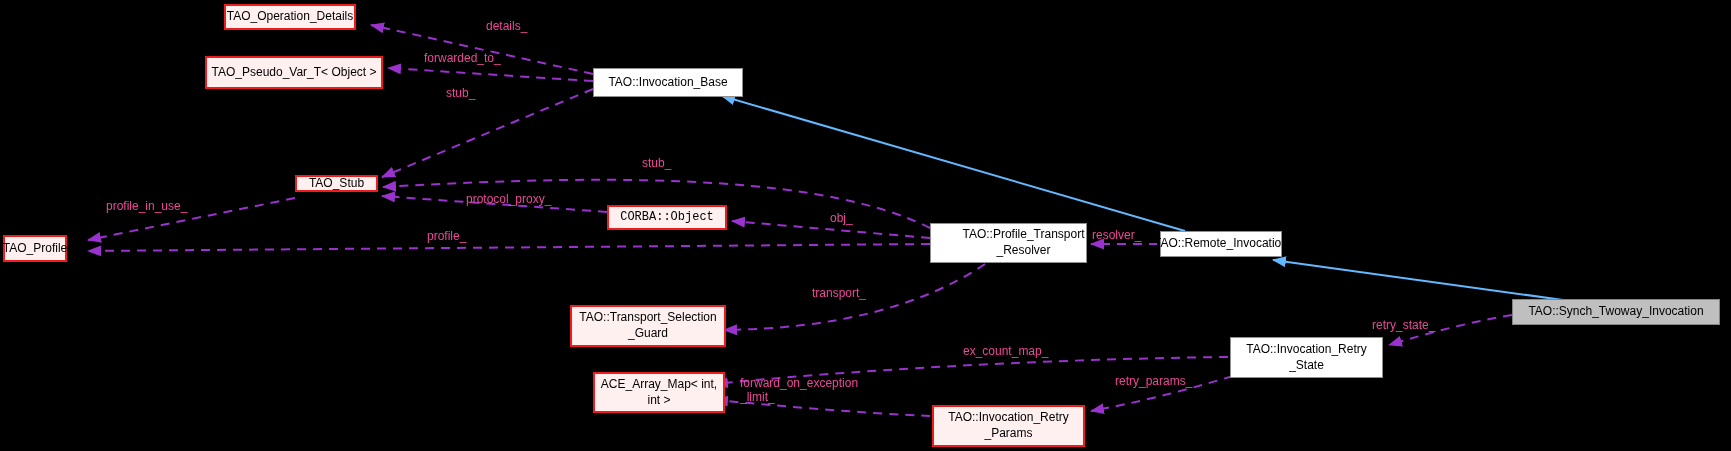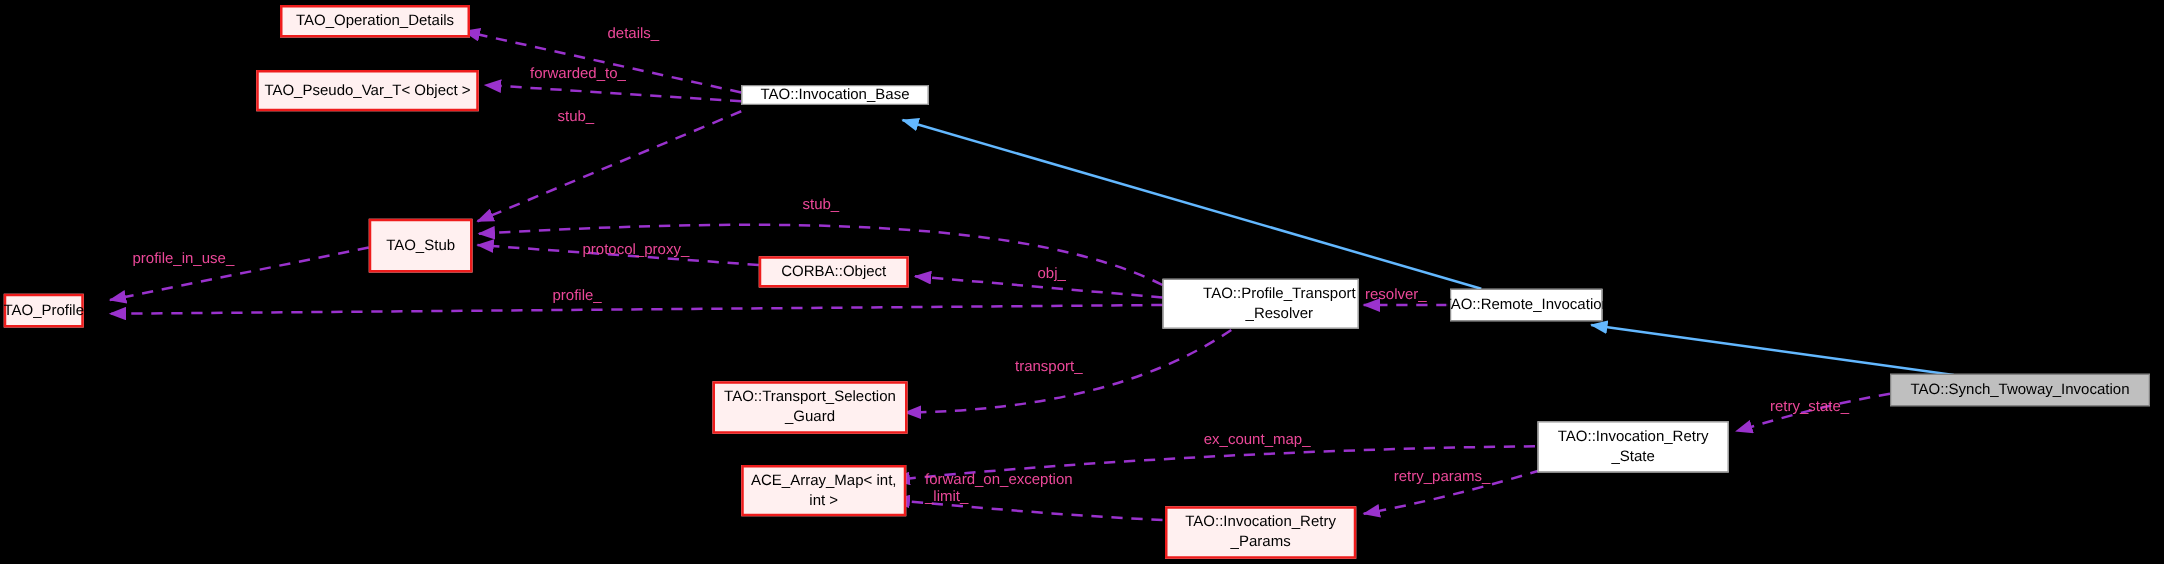--- a/index.html
+++ b/index.html
@@ -43,48 +43,48 @@
     <path class="usage" d="M 930 238 L 732 221" marker-end="url(#arrow-purple)"></path>
     <path class="usage" d="M 930 244 L 88 251" marker-end="url(#arrow-purple)"></path>
     <path class="usage" d="M 1158 244 L 1091 244" marker-end="url(#arrow-purple)"></path>
     <path class="usage" d="M 985 264 Q 890 328 724 330" marker-end="url(#arrow-purple)"></path>
     <path class="usage" d="M 1228 357 C 1040 359, 840 371, 715 384" marker-end="url(#arrow-purple)"></path>
     <path class="usage" d="M 930 416 C 860 413, 780 406, 715 400" marker-end="url(#arrow-purple)"></path>
     <path class="usage" d="M 1233 376 C 1180 392, 1135 403, 1091 411" marker-end="url(#arrow-purple)"></path>
     <path class="usage" d="M 1512 315 C 1470 322, 1432 332, 1389 345" marker-end="url(#arrow-purple)"></path>
   </svg>
 
-  <div class="node truncated" style="left:224px;top:4px;width:152px;height:26px;">TAO_Operation_Details</div>
+  <div class="node truncated" style="left:224px;top:4px;width:132px;height:26px;">TAO_Operation_Details</div>
   <div class="node truncated" style="left:205px;top:56px;width:178px;height:33px;">TAO_Pseudo_Var_T&lt; Object &gt;</div>
-  <div class="node normal" style="left:593px;top:68px;width:150px;height:16px;">TAO::Invocation_Base</div>
-  <div class="node truncated" style="left:295px;top:175px;width:83px;height:43px;">TAO_Stub</div>
+  <div class="node normal" style="left:593px;top:68px;width:150px;height:29px;">TAO::Invocation_Base</div>
+  <div class="node truncated" style="left:295px;top:175px;width:83px;height:17px;">TAO_Stub</div>
   <div class="node truncated" style="left:3px;top:235px;width:64px;height:27px;">TAO_Profile</div>
-  <div class="node truncated" style="left:607px;top:205px;width:120px;height:25px;">CORBA::Object</div>
+  <div class="node truncated" style="left:607px;top:205px;width:120px;height:25px;font-family:Liberation Mono, monospace;">CORBA::Object</div>
   <div class="node normal" style="left:930px;top:223px;width:157px;height:40px;padding-left:30px;">TAO::Profile_Transport
 _Resolver</div>
   <div class="node normal" style="left:1160px;top:231px;width:122px;height:26px;">TAO::Remote_Invocation</div>
   <div class="node current" style="left:1512px;top:299px;width:208px;height:26px;">TAO::Synch_Twoway_Invocation</div>
   <div class="node normal" style="left:1230px;top:337px;width:153px;height:41px;">TAO::Invocation_Retry
 _State</div>
   <div class="node truncated" style="left:932px;top:405px;width:153px;height:42px;">TAO::Invocation_Retry
 _Params</div>
   <div class="node truncated" style="left:570px;top:305px;width:156px;height:42px;">TAO::Transport_Selection
 _Guard</div>
   <div class="node truncated" style="left:593px;top:372px;width:132px;height:41px;">ACE_Array_Map&lt; int,
 int &gt;</div>
 
   <span class="elabel" style="left:486px;top:19px;">details_</span>
   <span class="elabel" style="left:424px;top:51px;">forwarded_to_</span>
   <span class="elabel" style="left:446px;top:86px;">stub_</span>
   <span class="elabel" style="left:106px;top:199px;">profile_in_use_</span>
   <span class="elabel" style="left:466px;top:192px;">protocol_proxy_</span>
   <span class="elabel" style="left:642px;top:156px;">stub_</span>
   <span class="elabel" style="left:830px;top:211px;">obj_</span>
-  <span class="elabel" style="left:442px;top:229px;">profile_</span>
+  <span class="elabel" style="left:427px;top:229px;">profile_</span>
   <span class="elabel" style="left:1092px;top:228px;">resolver_</span>
   <span class="elabel" style="left:812px;top:286px;">transport_</span>
   <span class="elabel" style="left:963px;top:344px;">ex_count_map_</span>
   <span class="elabel center" style="left:740px;top:376px;width:114px;">forward_on_exception
 _limit_</span>
   <span class="elabel" style="left:1115px;top:374px;">retry_params_</span>
-  <span class="elabel" style="left:1416px;top:318px;">retry_state_</span>
+  <span class="elabel" style="left:1372px;top:318px;">retry_state_</span>
 
 </div>
 
 </body></html>

